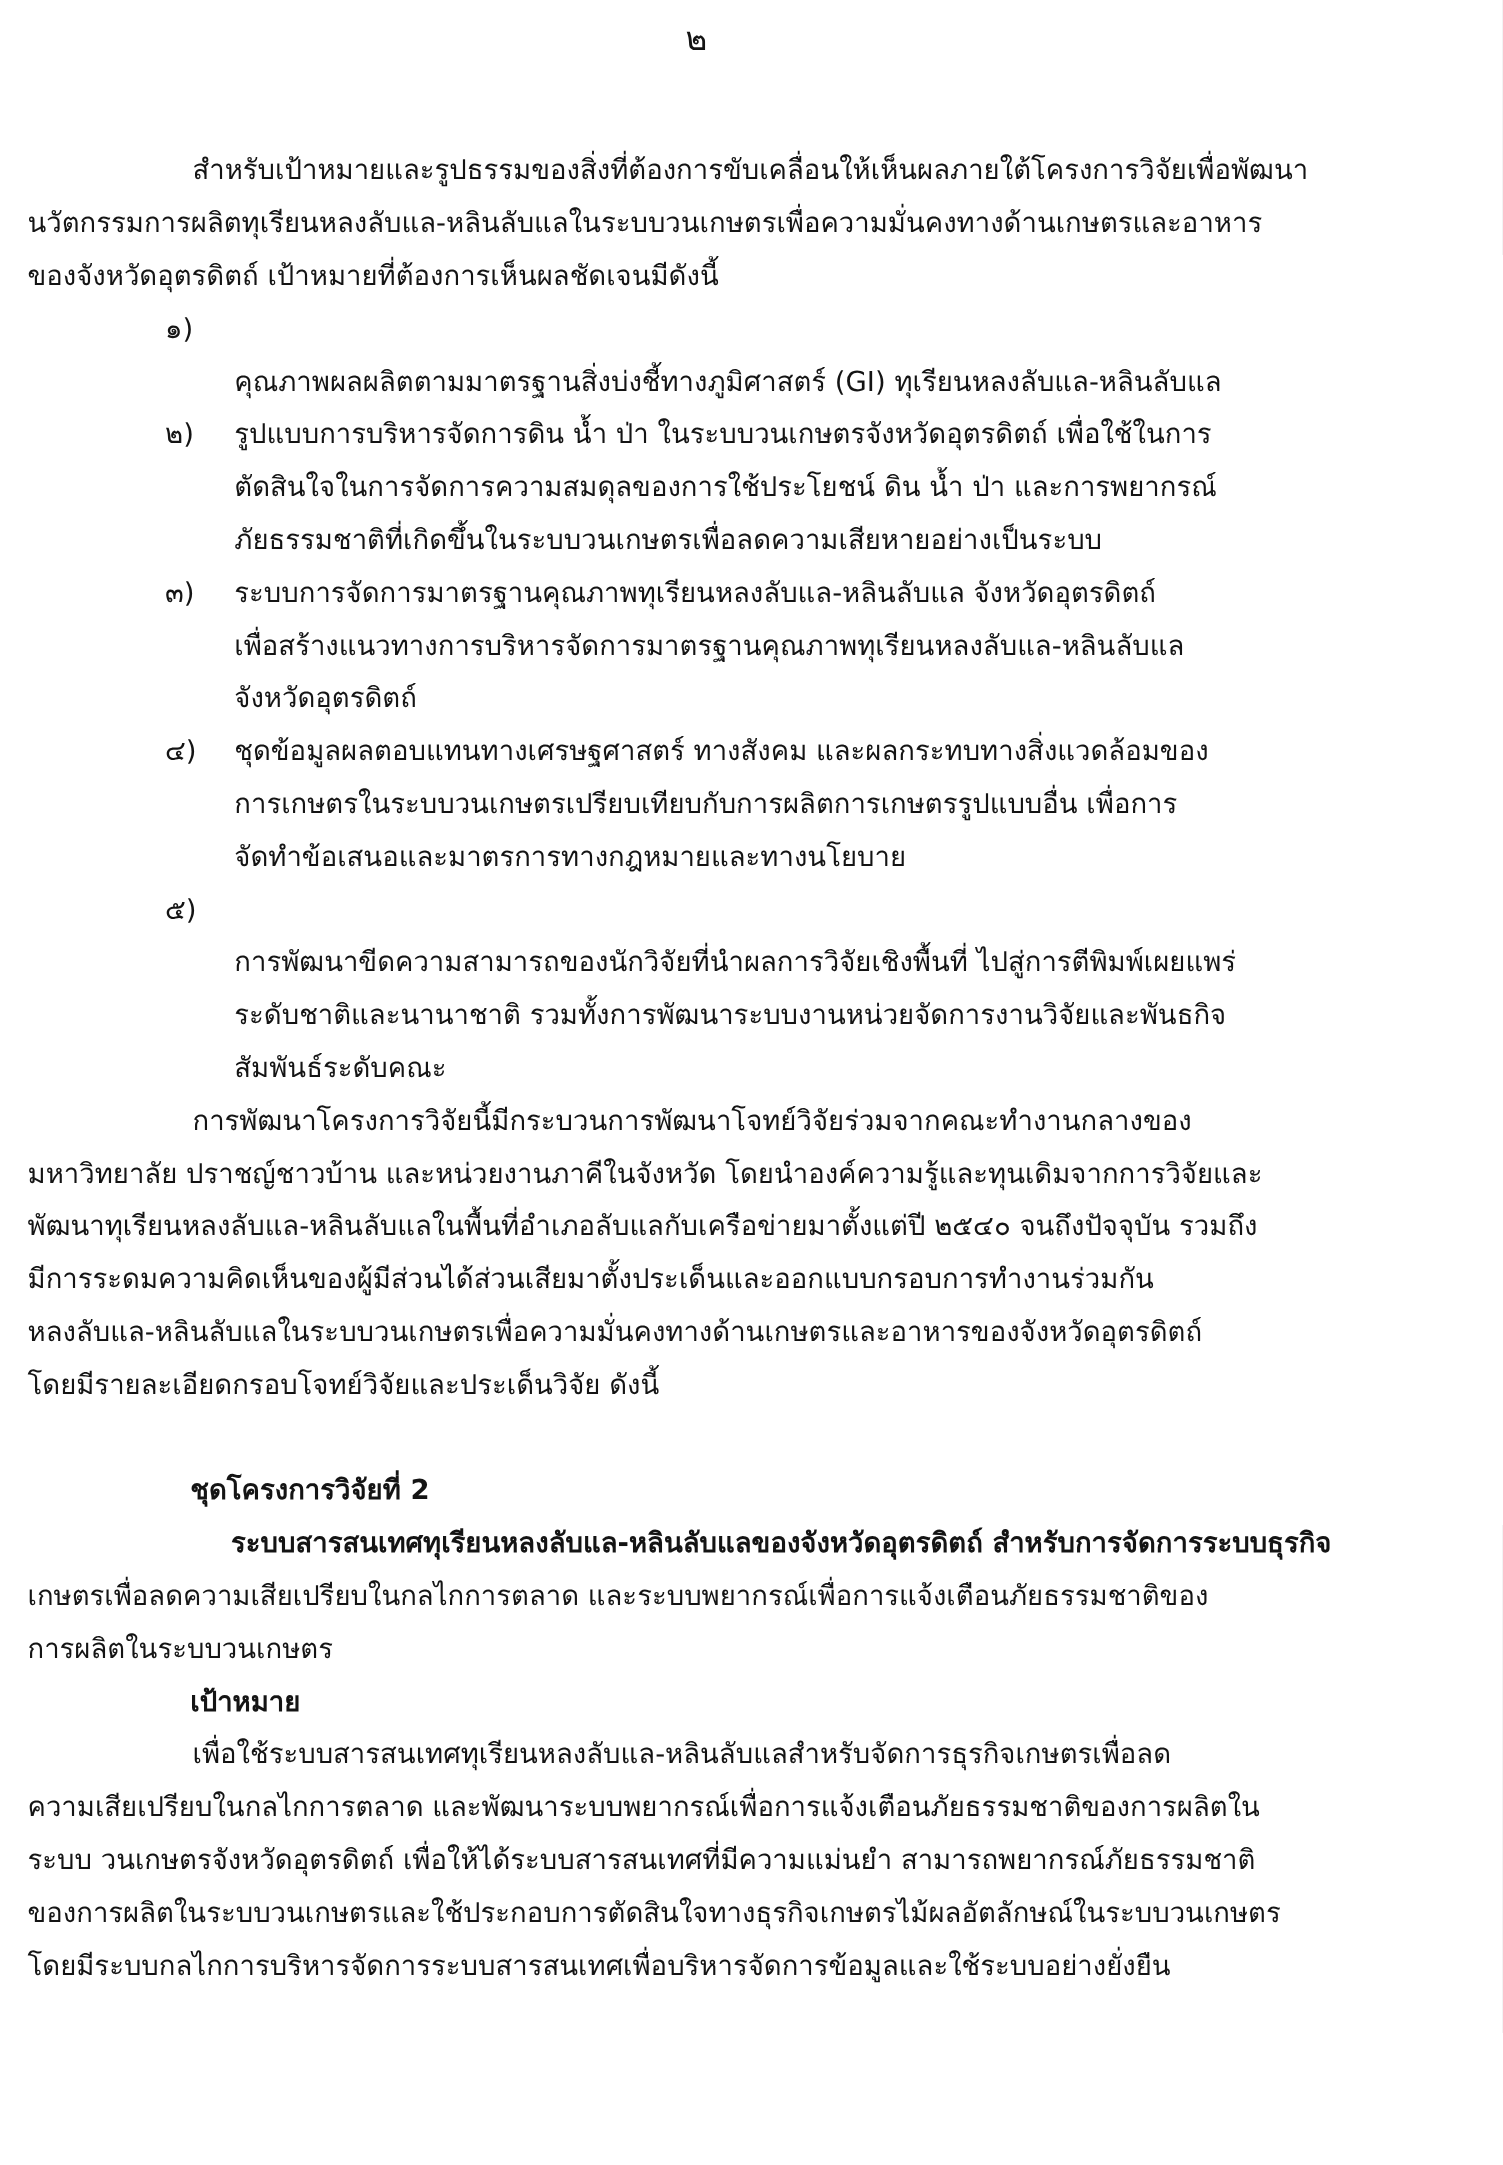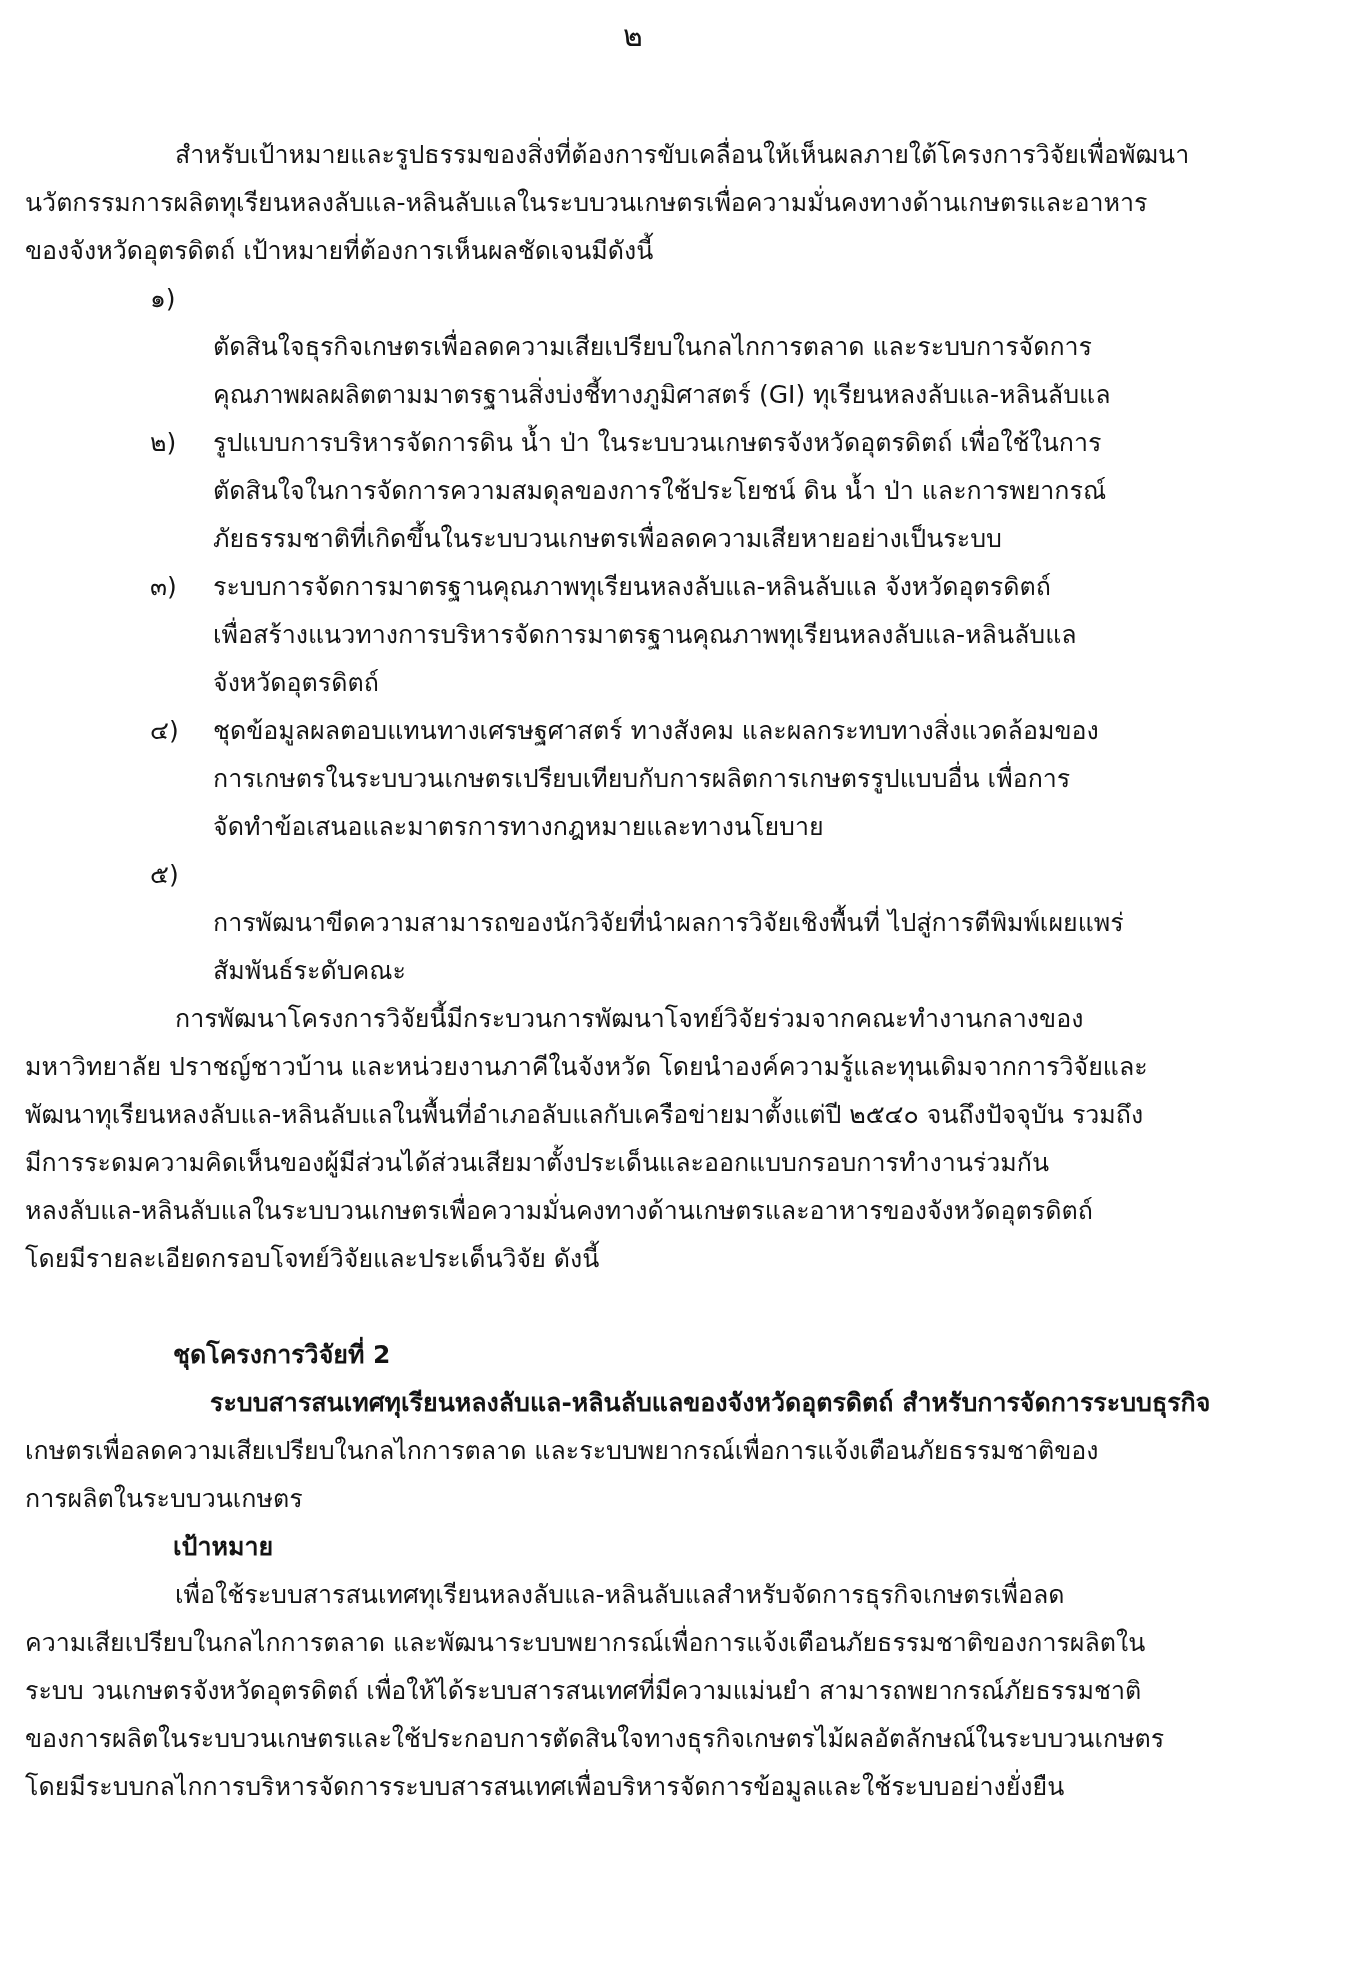--- a/index.html
+++ b/index.html
@@ -50,21 +50,20 @@
 
   <div class="doc">
 
     <div class="ln ind">สำหรับเป้าหมายและรูปธรรมของสิ่งที่ต้องการขับเคลื่อนให้เห็นผลภายใต้โครงการวิจัยเพื่อพัฒนา</div>
     <div class="ln">นวัตกรรมการผลิตทุเรียนหลงลับแล-หลินลับแลในระบบวนเกษตรเพื่อความมั่นคงทางด้านเกษตรและอาหาร</div>
     <div class="ln">ของจังหวัดอุตรดิตถ์ เป้าหมายที่ต้องการเห็นผลชัดเจนมีดังนี้</div>
 
     <div class="ln li">
       <span class="marker">๑)</span>
     </div>
-    <div class="ln li">ตัดสินใจธุรกิจเกษตรเพื่อลดความเสียเปรียบในกลไกการตลาด และระบบการจัดการ</div>
     <div class="ln li">คุณภาพผลผลิตตามมาตรฐานสิ่งบ่งชี้ทางภูมิศาสตร์ (GI) ทุเรียนหลงลับแล-หลินลับแล</div>
 
     <div class="ln li">
       <span class="marker">๒)</span>
       <span>รูปแบบการบริหารจัดการดิน น้ำ ป่า ในระบบวนเกษตรจังหวัดอุตรดิตถ์ เพื่อใช้ในการ</span>
     </div>
     <div class="ln li">ตัดสินใจในการจัดการความสมดุลของการใช้ประโยชน์ ดิน น้ำ ป่า และการพยากรณ์</div>
     <div class="ln li">ภัยธรรมชาติที่เกิดขึ้นในระบบวนเกษตรเพื่อลดความเสียหายอย่างเป็นระบบ</div>
 
     <div class="ln li">
@@ -78,20 +77,21 @@
       <span class="marker">๔)</span>
       <span>ชุดข้อมูลผลตอบแทนทางเศรษฐศาสตร์ ทางสังคม และผลกระทบทางสิ่งแวดล้อมของ</span>
     </div>
     <div class="ln li">การเกษตรในระบบวนเกษตรเปรียบเทียบกับการผลิตการเกษตรรูปแบบอื่น เพื่อการ</div>
     <div class="ln li">จัดทำข้อเสนอและมาตรการทางกฎหมายและทางนโยบาย</div>
 
     <div class="ln li">
       <span class="marker">๕)</span>
     </div>
     <div class="ln li">การพัฒนาขีดความสามารถของนักวิจัยที่นำผลการวิจัยเชิงพื้นที่ ไปสู่การตีพิมพ์เผยแพร่</div>
+    <div class="ln li">ระดับชาติและนานาชาติ รวมทั้งการพัฒนาระบบงานหน่วยจัดการงานวิจัยและพันธกิจ</div>
     <div class="ln li">สัมพันธ์ระดับคณะ</div>
 
     <div class="ln ind">การพัฒนาโครงการวิจัยนี้มีกระบวนการพัฒนาโจทย์วิจัยร่วมจากคณะทำงานกลางของ</div>
     <div class="ln">มหาวิทยาลัย  ปราชญ์ชาวบ้าน และหน่วยงานภาคีในจังหวัด  โดยนำองค์ความรู้และทุนเดิมจากการวิจัยและ</div>
     <div class="ln">พัฒนาทุเรียนหลงลับแล-หลินลับแลในพื้นที่อำเภอลับแลกับเครือข่ายมาตั้งแต่ปี ๒๕๔๐ จนถึงปัจจุบัน  รวมถึง</div>
     <div class="ln">มีการระดมความคิดเห็นของผู้มีส่วนได้ส่วนเสียมาตั้งประเด็นและออกแบบกรอบการทำงานร่วมกัน</div>
     <div class="ln">หลงลับแล-หลินลับแลในระบบวนเกษตรเพื่อความมั่นคงทางด้านเกษตรและอาหารของจังหวัดอุตรดิตถ์</div>
     <div class="ln">โดยมีรายละเอียดกรอบโจทย์วิจัยและประเด็นวิจัย ดังนี้</div>
 
     <div class="spacer"></div>

